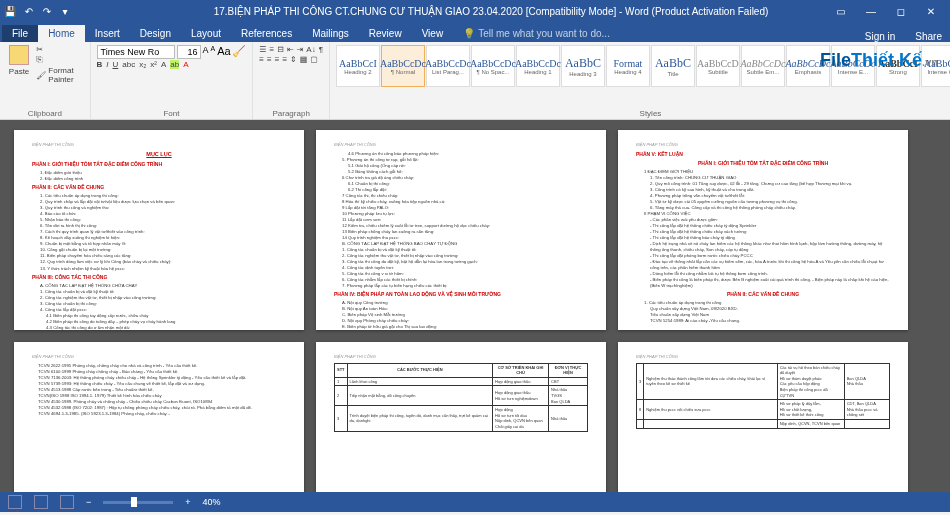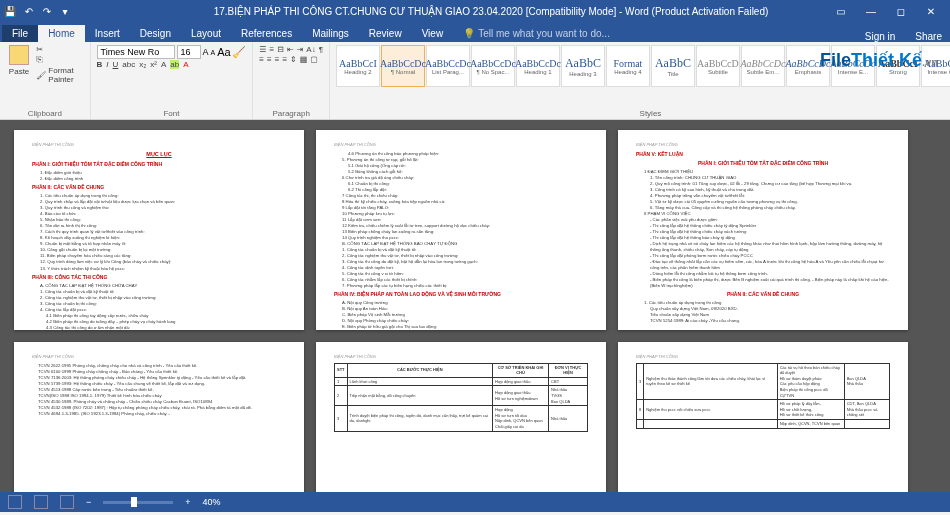--- a/index.html
+++ b/index.html
@@ -19,23 +19,23 @@
 .tabs .right { margin-left: auto; display: flex; align-items: center; color: #fff; font-size: 10px; padding-right: 8px; gap: 20px; }
 
 .ribbon { background: #f3f3f3; height: 78px; border-bottom: 1px solid #d4d4d4; display: flex; position: relative; }
 .ribbon-group { border-right: 1px solid #e1e1e1; padding: 3px 6px 1px 6px; display: flex; flex-direction: column; justify-content: space-between; }
 .ribbon-group .label { font-size: 8px; color: #666; text-align: center; margin-top: 2px; }
 .rg-content { display: flex; gap: 4px; align-items: flex-start; }
 .rg-col { display: flex; flex-direction: column; gap: 1px; }
 .big-btn { display: flex; flex-direction: column; align-items: center; justify-content: center; gap: 2px; width: 36px; font-size: 8px; color: #444; }
 .big-icon { width: 20px; height: 20px; background: #f8d775; border: 1px solid #c99; }
 .small-row { display: flex; gap: 2px; align-items: center; font-size: 8px; color: #444; }
-.font-sel { display: flex; gap: 2px; align-items: center; }
+.font-sel { display: flex; gap: 2px; align-items: flex-start; }
 .font-name { border: 1px solid #bbb; padding: 1px 3px; font-size: 9px; width: 78px; background: #fff; }
-.font-size { border: 1px solid #bbb; padding: 1px 3px; font-size: 9px; width: 24px; background: #fff; }
+.font-size { border: 1px solid #bbb; padding: 1px 10px; font-size: 9px; width: 24px; background: #fff; }
 .style-gallery { display: flex; gap: 1px; }
 .style-item { border: 1px solid #ddd; width: 44px; height: 42px; background: #fff; display: flex; flex-direction: column; align-items: center; justify-content: center; font-size: 6px; color: #666; }
 .style-item.sel { border: 1px solid #f0b05a; background: #fdeeda; }
 .style-item .sample { font-family: 'Times New Roman', serif; color: #2b579a; font-size: 10px; }
 
 .watermark { position: absolute; top: 8px; right: 12px; z-index: 100; }
 .watermark-text { font-family: Arial, sans-serif; font-weight: bold; font-size: 18px; color: #005599; }
 .watermark-text .sub { color: #888; font-size: 11px; }
 
 .workspace { background: #555; height: 372px; overflow: auto; position: relative; display: flex; flex-wrap: wrap; gap: 12px; padding: 10px 14px; align-content: flex-start; }

